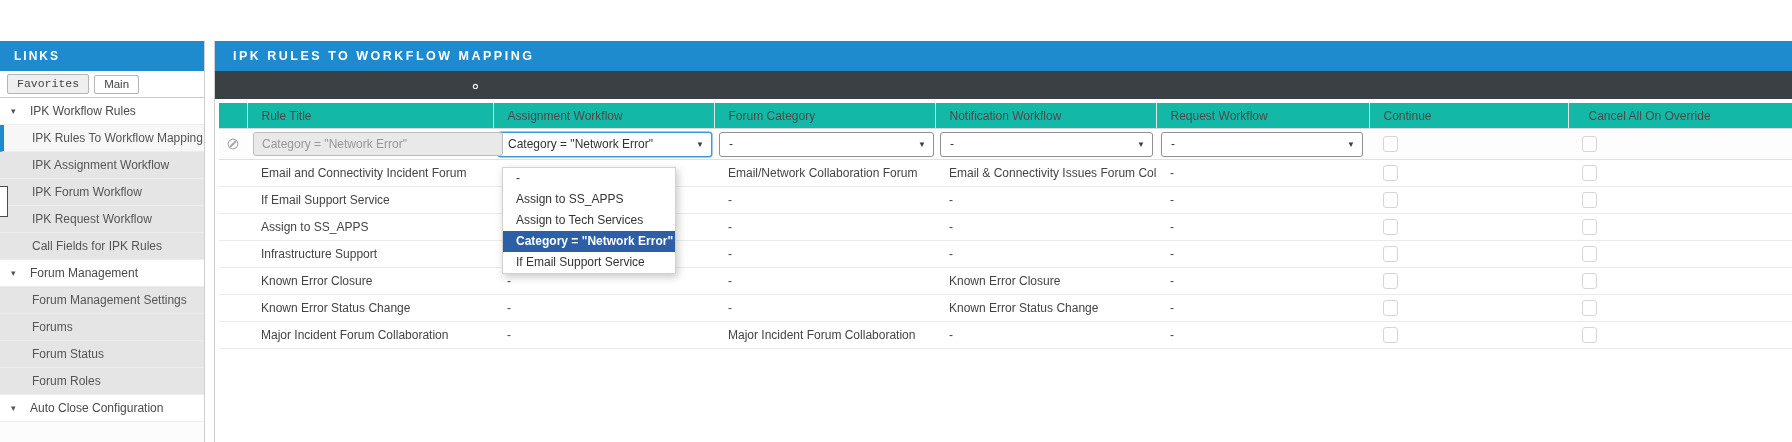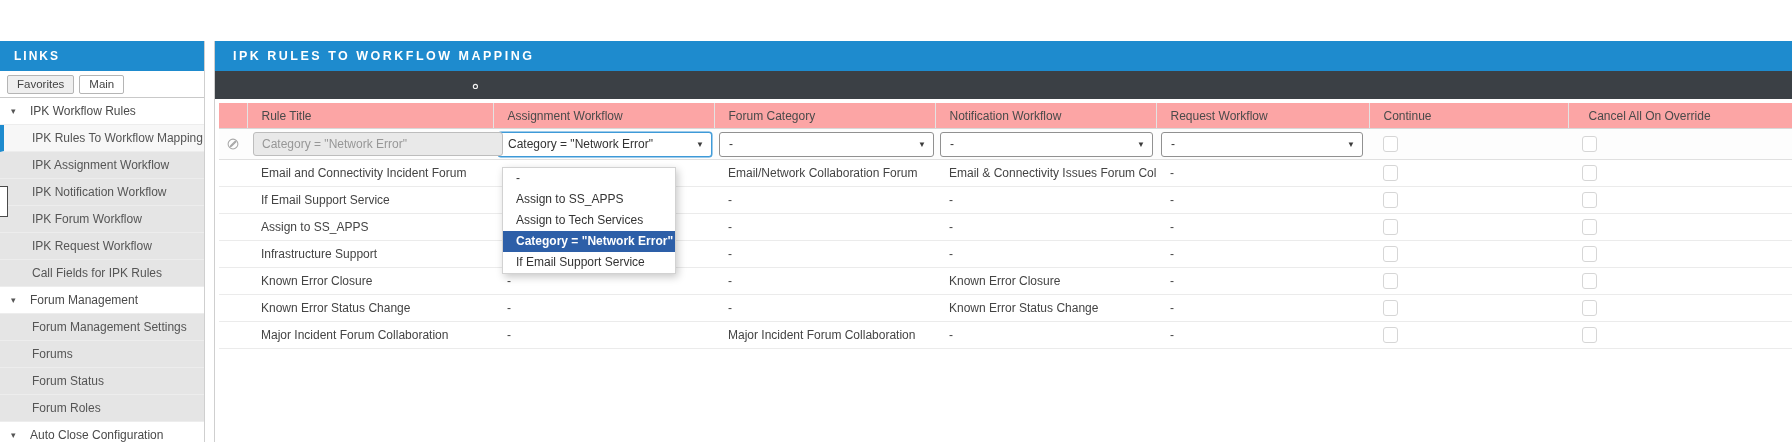--- a/index.html
+++ b/index.html
@@ -6,21 +6,21 @@
   .app{position:relative;width:1792px;height:427px;overflow:hidden;
        font-family:"Liberation Sans","DejaVu Sans",sans-serif;font-size:12px;color:#444;background:#fff;margin-top:41px;}
 
   
   .sidebar{position:absolute;left:0;top:0;width:204px;height:442px;background:#fcfcfc;border-right:1px solid #cfcfcf;}
   .sb-header{height:30px;background:#1E8BCE;color:#fff;display:flex;align-items:center;
              padding-left:14px;font-weight:bold;font-size:12px;letter-spacing:2px;}
   .sb-tabs{height:26px;background:#fff;border-bottom:1px solid #c9c9c9;display:flex;align-items:center;
            padding-left:7px;gap:5px;}
   .sb-tab{border:1px solid #b5b5b5;border-radius:2px;padding:2px 9px 3px;font-size:11.5px;color:#444;background:#fff;cursor:default;}
-  .sb-tab.active{background:#efefef;}
+  .sb-tab.active{background:#efefef;font-family:Liberation Mono, monospace;}
   .sb-collapse{margin-left:7px;color:#9a9a9a;width:15px;height:15px;}
   .sb-collapse svg{width:15px;height:15px;}
   .sb-row{position:relative;height:26px;line-height:26px;border-bottom:1px solid #ededed;
           white-space:nowrap;overflow:hidden;color:#555;}
   .sb-row.parent{padding-left:30px;background:#fff;color:#4a4a4a;}
   .sb-row.child{padding-left:32px;background:#e5e5e5;}
   .sb-row.child.sel{border-left:4px solid #1E8BCE;padding-left:28px;background:#f7f7f7;}
   .caret{position:absolute;left:11px;top:0;font-size:9px;color:#555;}
   .stray-box{position:absolute;left:-3px;top:145px;width:9px;height:29px;background:#fff;border:1px solid #4a4a4a;z-index:6;}
 
@@ -28,21 +28,21 @@
   .main{position:absolute;left:214px;top:0;right:0;height:442px;background:#fff;border-left:1px solid #cfcfcf;}
   .main-header{height:30px;background:#1E8BCE;color:#fff;display:flex;align-items:center;
                padding-left:18px;font-weight:bold;font-size:12.5px;letter-spacing:2.5px;}
   .toolbar{height:28px;background:#3B4045;display:flex;align-items:center;gap:8px;padding-left:9px;}
   .tool-btn{width:16px;height:16px;display:flex;align-items:center;justify-content:center;color:#f1f1f1;cursor:default;}
   .tool-btn svg{width:15px;height:15px;}
 
   
   .grid{margin:4px 0 0 4px;}
   table{border-collapse:collapse;table-layout:fixed;width:1574px;}
-  th{height:25px;border-bottom:1px solid #d8d8d8;border-right:1px solid #e3e3e3;background:#fca5a5;
+  th{height:25px;border-bottom:1px solid #d8d8d8;border-right:1px solid #e3e3e3;background:#14b8a6;
      font-weight:normal;text-align:left;color:#4a4a4a;padding:0 0 0 14px;white-space:nowrap;overflow:hidden;}
   th:last-child{border-right:none;padding-left:20px;}
   tr.filter td{height:30px;border-bottom:1px solid #e0e0e0;background:#fdfdfd;}
   tr.datarow td{height:24px;border-bottom:1px solid #ebebeb;color:#444;padding-left:14px;
                 white-space:nowrap;overflow:hidden;}
   td.iconcell{padding:0;text-align:center;color:#a8a8a8;}
   td.iconcell svg{width:14px;height:14px;vertical-align:middle;}
   tr.filter td{padding:0;}
 
   .txt-disabled{margin-left:6px;width:232px;height:22px;background:#e9e9e9;border:1px solid #bdbdbd;border-radius:3px;
@@ -70,21 +70,20 @@
     <div class="sb-header">LINKS</div>
     <div class="sb-tabs">
       <div class="sb-tab active">Favorites</div>
       <div class="sb-tab">Main</div>
       <div class="sb-collapse"><svg viewBox="0 0 16 16" fill="none" stroke="currentColor" stroke-width="1.2" stroke-linecap="round" stroke-linejoin="round">M3 3 L6.6 6.6 M6.6 6.6 V4.1 M6.6 6.6 H4.1 M13 3 L9.4 6.6 M9.4 6.6 V4.1 M9.4 6.6 H11.9 M3 13 L6.6 9.4 M6.6 9.4 V11.9 M6.6 9.4 H4.1 M13 13 L9.4 9.4 M9.4 9.4 V11.9 M9.4 9.4 H11.9</svg></div>
     </div>
     <div id="sb-tree">
         <div class="sb-row parent"><span class="caret">▾</span><span>IPK Workflow Rules</span></div>
         <div class="sb-row child sel"><span>IPK Rules To Workflow Mapping</span></div>
         <div class="sb-row child"><span>IPK Assignment Workflow</span></div>
-        <div class="sb-row child"><span>IPK Notification Workflow</span></div>
         <div class="sb-row child"><span>IPK Forum Workflow</span></div>
         <div class="sb-row child"><span>IPK Request Workflow</span></div>
         <div class="sb-row child"><span>Call Fields for IPK Rules</span></div>
         <div class="sb-row parent"><span class="caret">▾</span><span>Forum Management</span></div>
         <div class="sb-row child"><span>Forum Management Settings</span></div>
         <div class="sb-row child"><span>Forums</span></div>
         <div class="sb-row child"><span>Forum Status</span></div>
         <div class="sb-row child"><span>Forum Roles</span></div>
         <div class="sb-row parent"><span class="caret">▾</span><span>Auto Close Configuration</span></div>
       </div>

